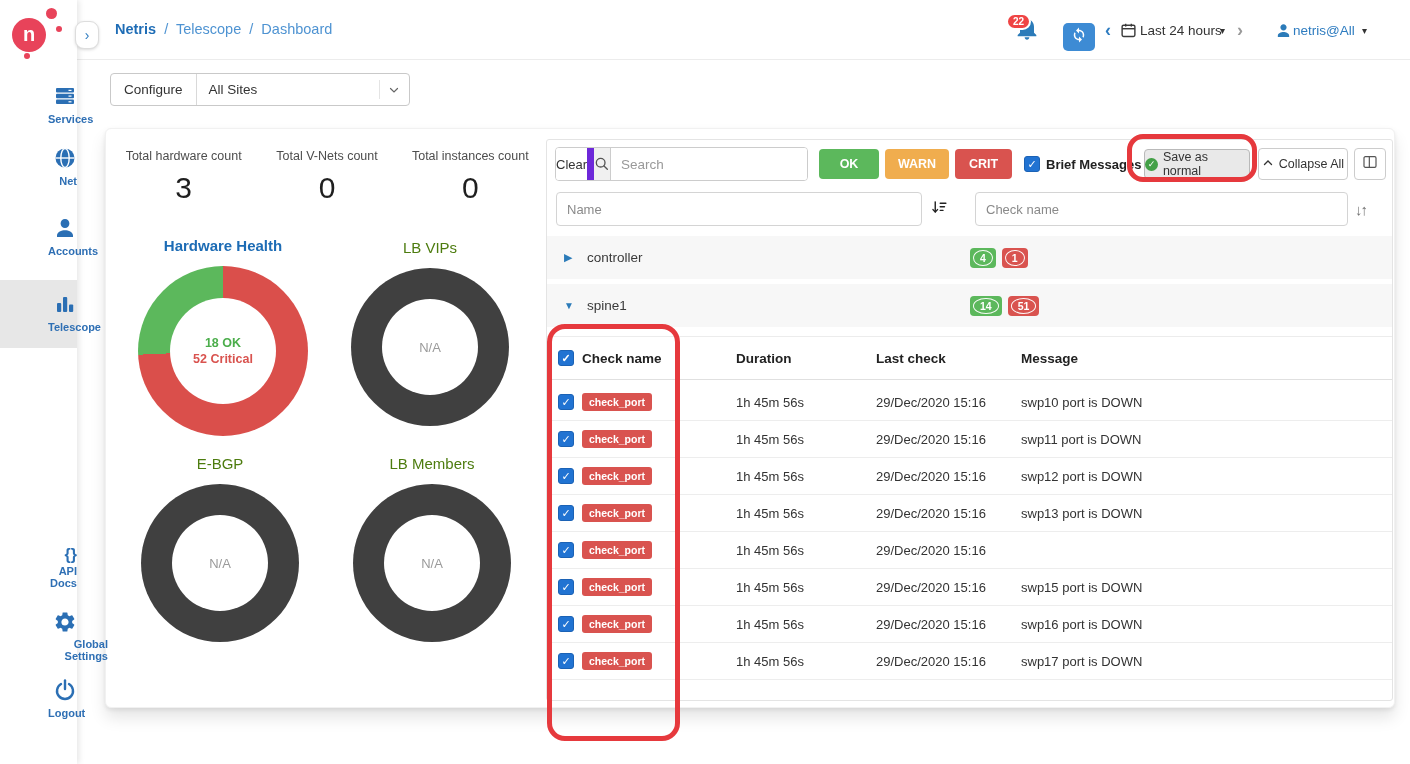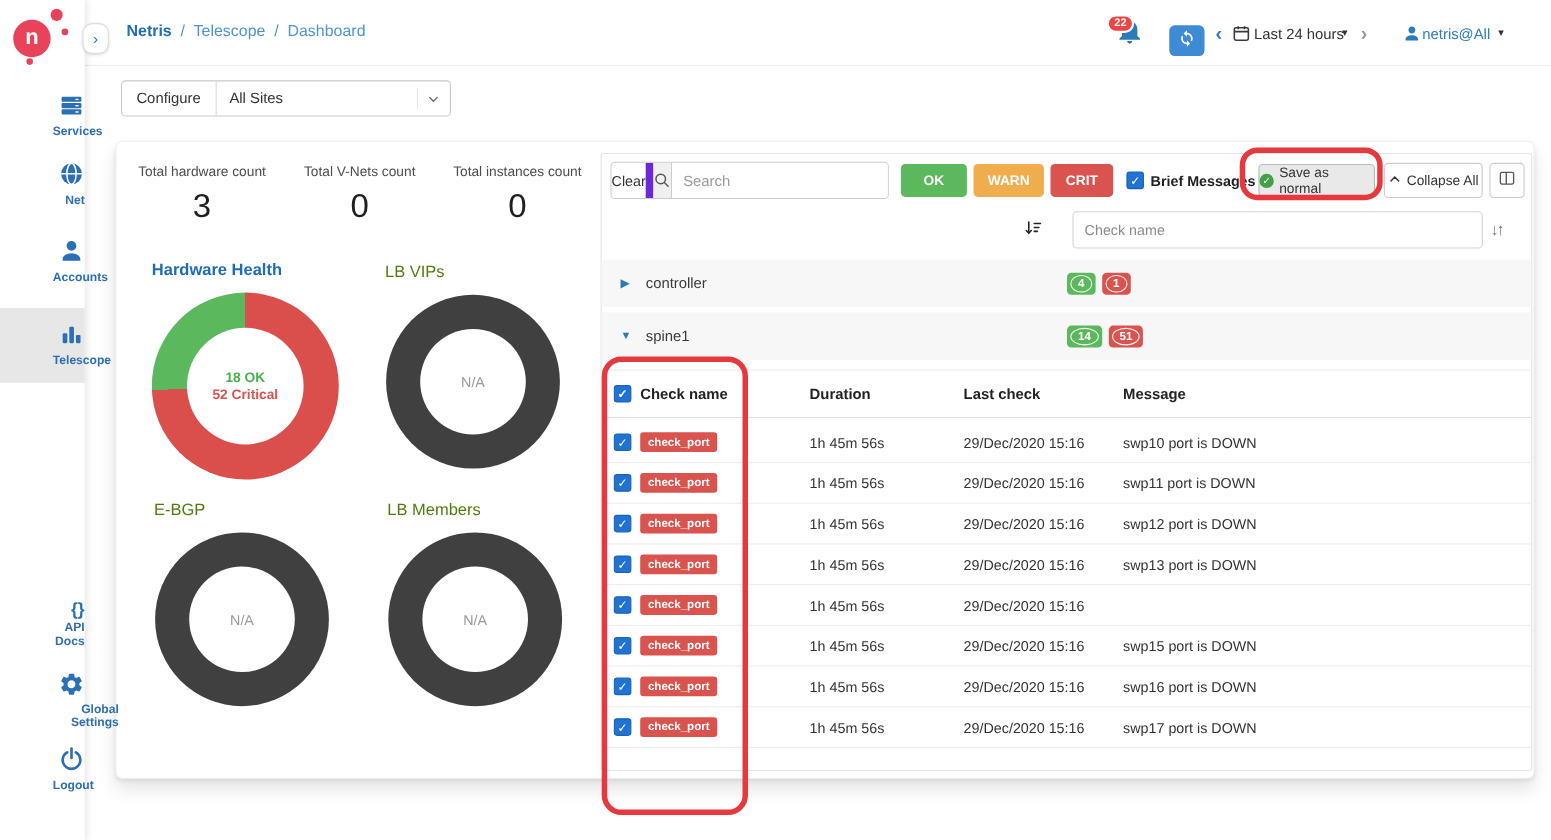--- a/index.html
+++ b/index.html
@@ -59,21 +59,21 @@
 
   .card { position:absolute; left:28px; top:68px; width:1290px; height:580px; background:#fff;
           border:1px solid #f1f1f1; border-radius:6px;
           box-shadow:0 2px 4px rgba(0,0,0,.08), 0 10px 16px rgba(0,0,0,.10); }
 
   
   .stats { position:absolute; left:6px; top:20px; width:430px; display:flex; }
   .stat { flex:1; text-align:center; }
   .stat .s-lbl { font-size:12.5px; color:#4d4d4d; }
   .stat .s-val { font-size:30px; color:#1f1f1f; margin-top:8px; }
-  .donut-wrap { position:absolute; }
+  .donut-wrap { position:absolute; text-align:center; }
   .dw1 { left:32px;  top:108px; width:170px; }
   .dw2 { left:244px; top:110px; width:160px; }
   .dw3 { left:34px;  top:326px; width:160px; }
   .dw4 { left:246px; top:326px; width:160px; }
   .d-title { font-size:15px; color:#4d7c0f; }
   .d-title.bold { font-weight:bold; color:#1d6cb5; }
   .donut { position:relative; border-radius:50%; margin:12px auto 0; }
   .donut.big { width:170px; height:170px; }
   .donut.sm  { width:158px; height:158px; background:#404040; }
   .hole { position:absolute; background:#fff; border-radius:50%; display:flex; flex-direction:column;
@@ -397,20 +397,21 @@
 
         <div class="cols-btn">
           <span>
             <svg width="16" height="16" viewBox="0 0 24 24">
                 <rect x="3" y="4" width="18" height="16" rx="2" fill="none" stroke="#555" stroke-width="1.8"></rect>
                 <line x1="11" y1="4" x2="11" y2="20" stroke="#555" stroke-width="1.8"></line>
               </svg>
           </span>
         </div>
 
+        <input class="filter f-name" placeholder="Name" style="">
         <span class="sort-ic sort-name">
           <svg width="17" height="17" viewBox="0 0 24 24">
               <g stroke="#222" stroke-width="2" fill="none" stroke-linecap="round">
                 <line x1="6" y1="4" x2="6" y2="18"></line>
                 <polyline points="2.8,15 6,18.4 9.2,15"></polyline>
                 <line x1="13" y1="6" x2="21" y2="6"></line>
                 <line x1="13" y1="11" x2="19" y2="11"></line>
                 <line x1="13" y1="16" x2="17" y2="16"></line>
               </g>
             </svg>

